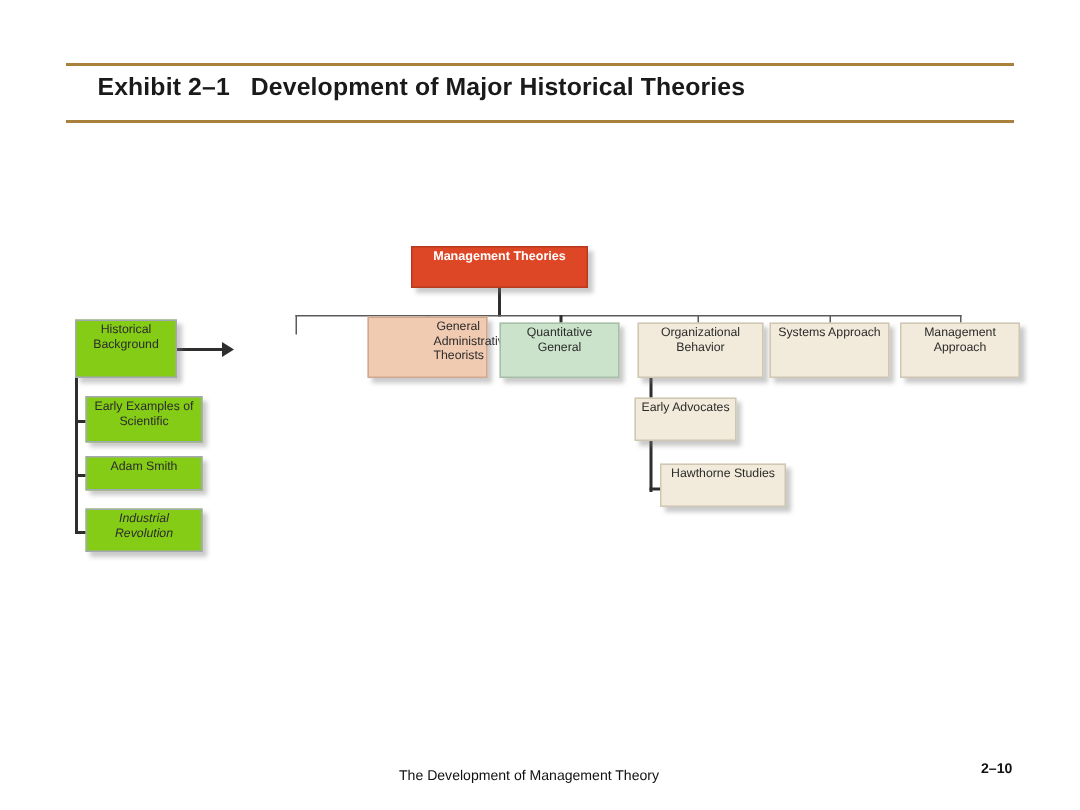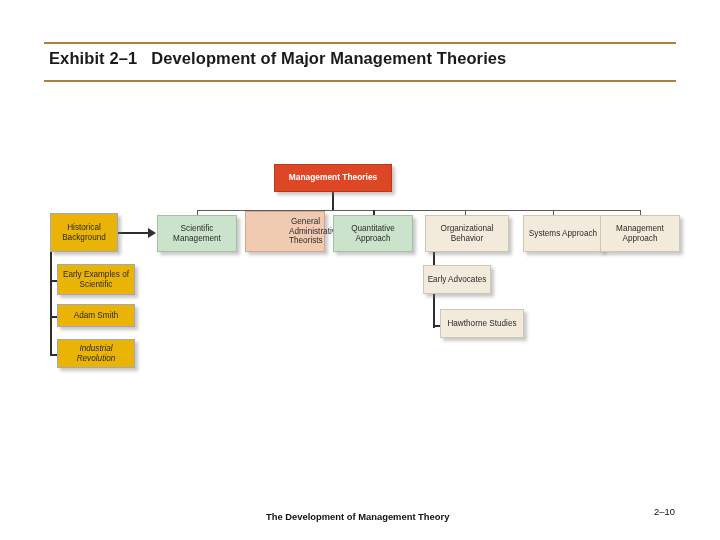--- a/index.html
+++ b/index.html
@@ -30,55 +30,55 @@
     background: #a9803c;
   }
   #exhibit-title {
     position: absolute;
     left: 49px; top: 49px;
     font-size: 16.5px;
     font-weight: bold;
     letter-spacing: 0.1px;
     white-space: nowrap;
   }
-  #exhibit-title .label { margin-right: 14px; }
+  #exhibit-title .label { margin-right: 14px; margin-left: 16px; }
 
   
   #diagram {
     position: absolute;
     left: 0; top: 0;
     width: 720px; height: 540px;
   }
 
   
   .node {
     position: absolute;
     box-sizing: border-box;
     display: flex;
-    align-items: center;
+    align-items: flex-start;
     justify-content: center;
     text-align: center;
     line-height: 1.18;
     border: 1px solid #9a9a90;
     box-shadow: 3px 3px 3px rgba(120,120,120,0.40);
     font-size: 8.2px;
     color: #2b2b2b;
     padding: 1px 2px;
     z-index: 3;
   }
   .node .txt { display: block; width: 100%; }
 
   .node.root {
     background: #de4726;
     border-color: #b83a1d;
     color: #ffffff;
     font-weight: bold;
     font-size: 8.4px;
   }
-  .node.grey   { background: #eab308; border-color: #a3a9b2; }
+  .node.grey   { background: #84cc16; border-color: #a3a9b2; }
   .node.green  { background: #cae3ca; border-color: #a7bfa7; }
   .node.salmon { background: #f1cab2; border-color: #cfa98f; }
   .node.cream  { background: #f2eada; border-color: #cfc7b4; }
 
   
   .conn {
     position: absolute;
     background: #5b5b5b;
     z-index: 1;
   }
@@ -103,72 +103,69 @@
     border-bottom: 5px solid transparent;
     border-left: 8px solid #2e2e2e;
     z-index: 2;
   }
 
   
   #footer-text {
     position: absolute;
     left: 266px; top: 511px;
     font-size: 9.4px;
+    font-weight: normal;
+    color: #111111;
+    white-space: nowrap;
+  }
+  #slide-number {
+    position: absolute;
+    left: 654px; top: 506px;
+    font-size: 9.4px;
     font-weight: bold;
     color: #111111;
     white-space: nowrap;
   }
-  #slide-number {
-    position: absolute;
-    left: 654px; top: 506px;
-    font-size: 9.4px;
-    font-weight: normal;
-    color: #111111;
-    white-space: nowrap;
-  }
 </style>
 </head>
 <body>
 
 <div id="header-rule-top"></div>
 <div id="exhibit-title">
-  <span class="label">Exhibit 2–1</span><span class="title">Development of Major Management Theories</span>
+  <span class="label">Exhibit 2–1</span><span class="title">Development of Major Historical Theories</span>
 </div>
 <div id="header-rule-bottom"></div>
 
 <div id="diagram">
 
   <div class="node root" style="left:274px; top:164px; width:118px; height:28px;">
     <span class="txt">Management Theories</span>
   </div>
 
   <div class="conn thick-v" style="left:332px; top:192px; width:2px; height:19px;"></div>
 
   <div class="conn h" style="left:197px; top:210px; width:444px; height:1px;"></div>
 
   <div class="conn v" style="left:197px; top:210px; height:13px;"></div>
   <div class="conn v" style="left:285px; top:210px; height:13px;"></div>
   <div class="conn thick-v" style="left:373px; top:210px; height:13px;"></div>
   <div class="conn v" style="left:465px; top:210px; height:13px;"></div>
   <div class="conn v" style="left:553px; top:210px; height:13px;"></div>
   <div class="conn v" style="left:640px; top:210px; height:13px;"></div>
 
-  <div class="node green" style="left:157px; top:215px; width:80px; height:37px;">
-    <span class="txt">Scientific Management</span>
-  </div>
   <div class="node salmon" style="left:245px; top:211px; width:80px; height:41px;padding-left:43px;">
     <span class="txt">General Administrative Theorists</span>
   </div>
   <div class="node green" style="left:333px; top:215px; width:80px; height:37px;">
-    <span class="txt">Quantitative Approach</span>
+    <span class="txt">Quantitative General</span>
   </div>
   <div class="node cream" style="left:425px; top:215px; width:84px; height:37px;">
     <span class="txt">Organizational Behavior</span>
   </div>
-  <div class="node cream" style="left:513px; top:215px; width:80px; height:37px;margin-left:10px;">
+  <div class="node cream" style="left:513px; top:215px; width:80px; height:37px;">
     <span class="txt">Systems Approach</span>
   </div>
   <div class="node cream" style="left:600px; top:215px; width:80px; height:37px;">
     <span class="txt">Management Approach</span>
   </div>
 
   <div class="node grey" style="left:50px; top:213px; width:68px; height:39px;">
     <span class="txt">Historical Background</span>
   </div>
 

